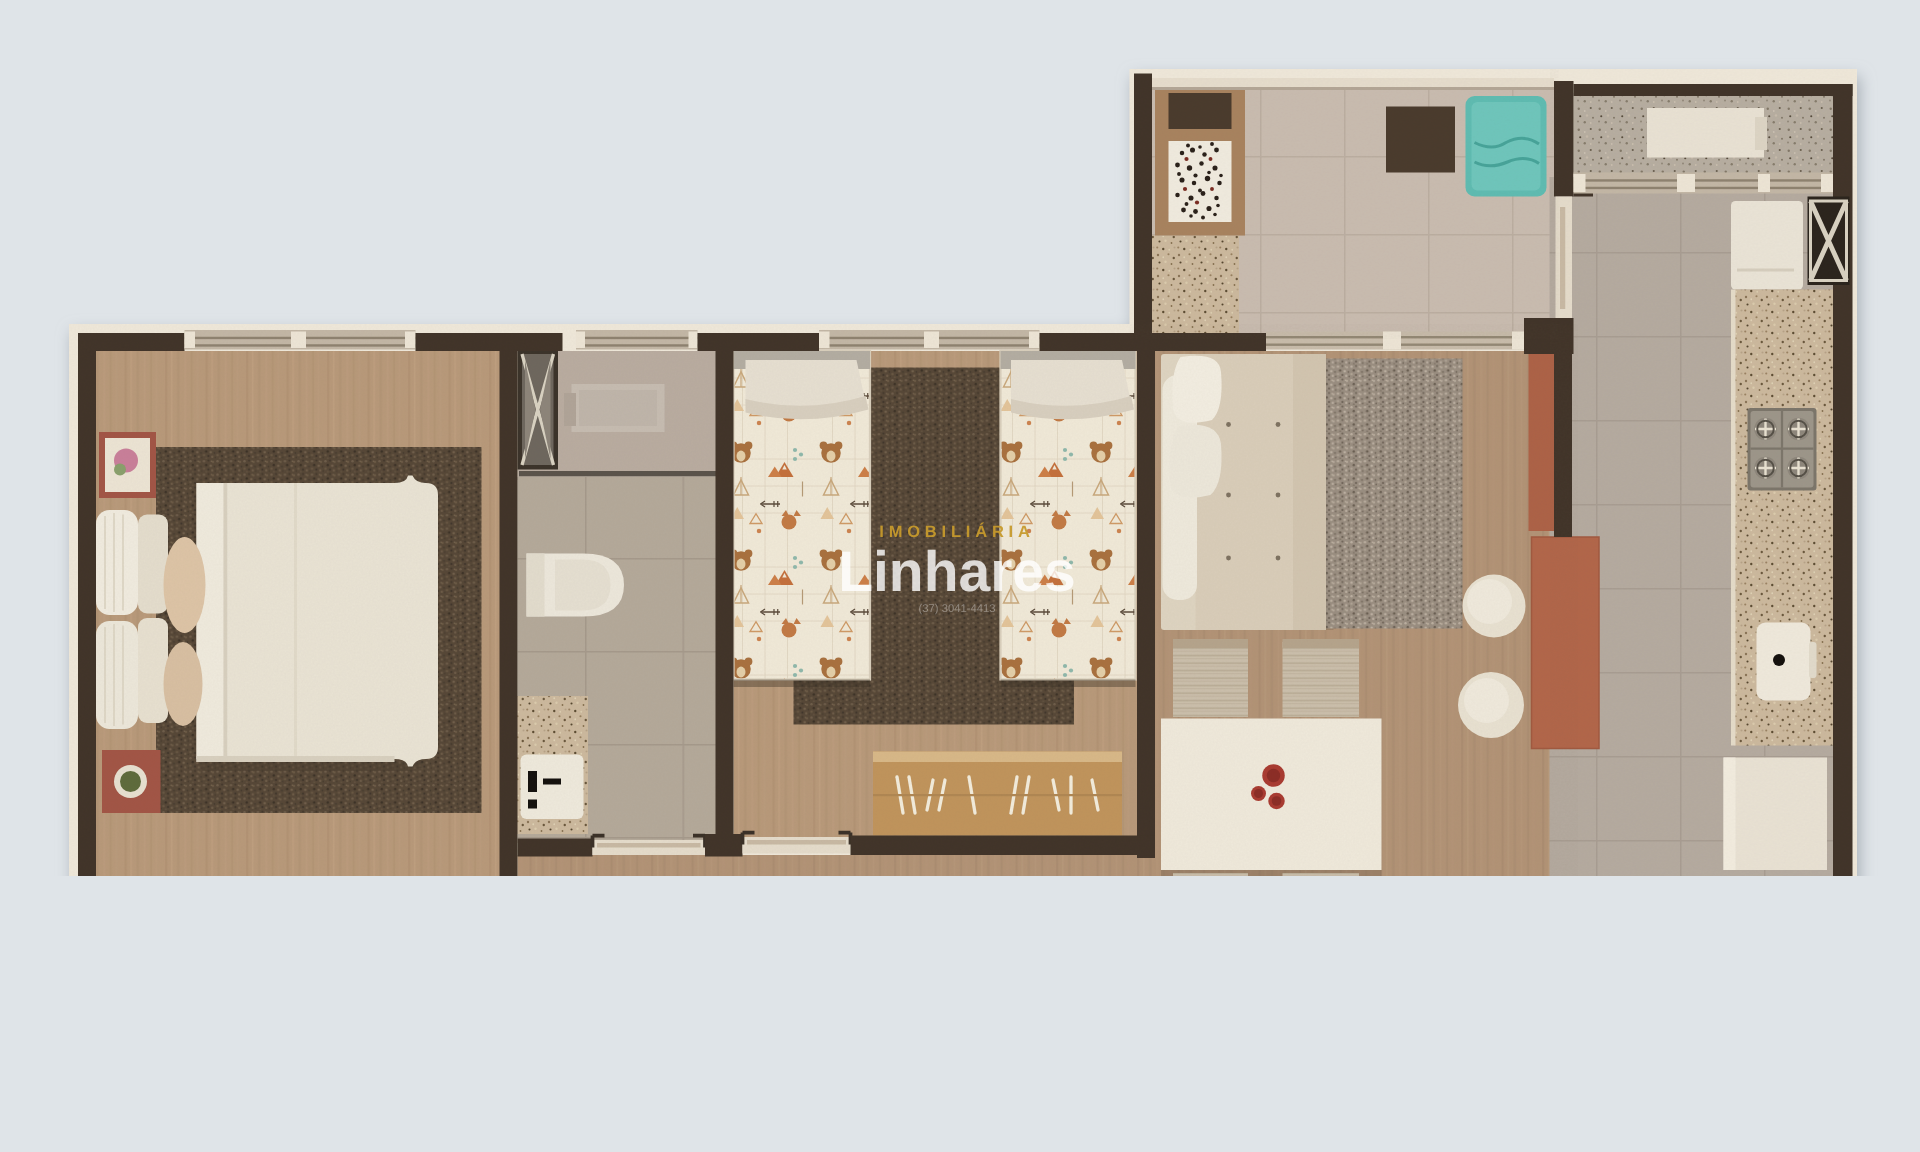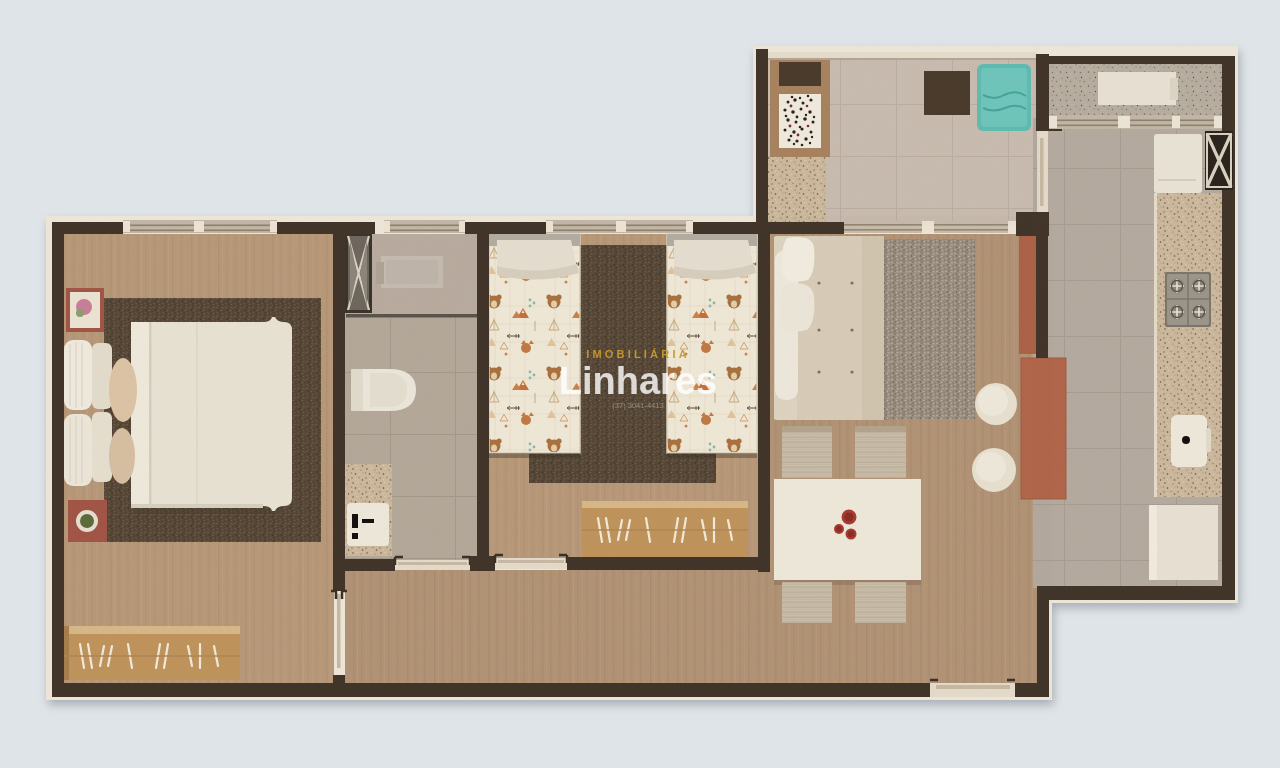--- a/index.html
+++ b/index.html
@@ -1,16 +1,16 @@
 <!DOCTYPE html>
 <html><head>
 <meta charset="utf-8">
 <style>
 html,body{margin:0;padding:0;background:#dfe4e8;font-family:"Liberation Sans",sans-serif;}
-#stage{width:1280px;height:768px;position:relative;overflow:hidden;}
+#stage{width:1280px;height:584px;position:relative;overflow:hidden;}
 </style>
 </head>
 <body>
 <div id="stage">
 <svg width="1280" height="768" viewBox="0 0 1280 768" xmlns="http://www.w3.org/2000/svg">
 <defs>
   <pattern id="woodA" width="27" height="400" patternUnits="userSpaceOnUse">
     <rect width="27" height="400" fill="#b8997a"></rect>
     <rect x="2" width="1.5" height="400" fill="#aa8c6d" opacity=".45"></rect>
     <rect x="6" width="1" height="400" fill="#c3a485" opacity=".5"></rect>

